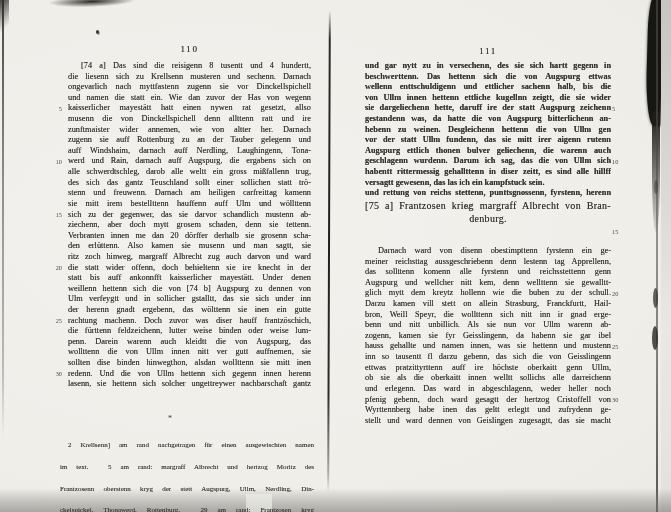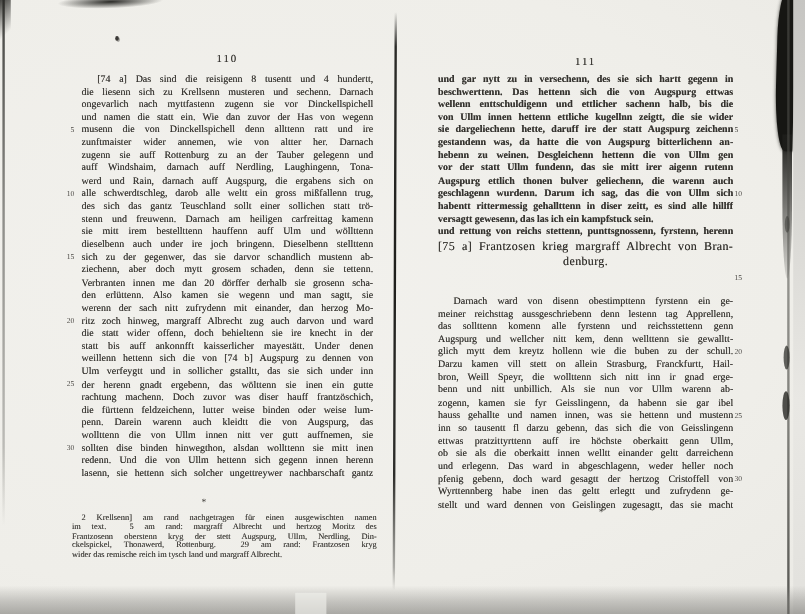--- a/index.html
+++ b/index.html
@@ -14,21 +14,21 @@
   }
   
   .bl{
     font-size:8.3px;line-height:10.62px;height:10.62px;overflow:hidden;
     text-align:justify;text-align-last:justify;
     color:#34322e;text-shadow:0 0 .35px rgba(52,50,46,.65);
   }
   .fl{
     font-size:7px;line-height:7.78px;height:7.78px;overflow:hidden;
     text-align:justify;text-align-last:justify;
-    color:#3c3a36;text-shadow:0 0 .3px rgba(60,58,54,.6);
+    color:#3c3a36;text-shadow:0 0 .3px rgba(60,58,54,.6);margin-top:14px;
   }
   .hl{
     font-size:10px;line-height:13px;height:13px;overflow:hidden;
     text-align:justify;text-align-last:justify;
     color:#2f2d29;letter-spacing:.3px;text-shadow:0 0 .35px rgba(47,45,41,.6);
   }
   .hl.c2{text-align:right;text-align-last:center;}
   .noj{text-align-last:auto;}
   .ind{text-indent:13px;}
   .fl.ind{text-indent:8px;}
@@ -96,35 +96,34 @@
         <div class="mnum" style="top: 211.18px;">15</div>
         <div class="mnum" style="top: 264.28px;">20</div>
         <div class="mnum" style="top: 317.38px;">25</div>
         <div class="mnum" style="top: 370.48px;">30</div>
       </div>
     <div id="left-body" class="abs" style="left:68px;top:61px;width:243px;">
         <div class="bl ind">[74 a] Das sind die reisigenn 8 tusentt und 4 hundertt,</div>
         <div class="bl">die liesenn sich zu Krellsenn musteren und sechenn.  Darnach</div>
         <div class="bl">ongevarlich nach myttfastenn zugenn sie vor Dinckellspichell</div>
         <div class="bl">und namen die statt ein.  Wie dan zuvor der Has von wegenn</div>
+        <div class="bl">kaisserlicher mayestätt hatt einen nywen rat gesetzt, allso</div>
         <div class="bl">musenn die von Dinckellspichell denn allttenn ratt und ire</div>
         <div class="bl">zunftmaister wider annemen, wie von altter her.  Darnach</div>
         <div class="bl">zugenn sie auff Rottenburg zu an der Tauber gelegenn und</div>
         <div class="bl">auff Windshaim, darnach auff Nerdling, Laughingenn, Tona-</div>
         <div class="bl">werd und Rain, darnach auff Augspurg, die ergabens sich on</div>
         <div class="bl">alle schwerdtschleg, darob alle weltt ein gross mißfallenn trug,</div>
         <div class="bl">des sich das gantz Teuschland sollt einer sollichen statt trö-</div>
         <div class="bl">stenn und freuwenn.  Darnach am heiligen carfreittag kamenn</div>
         <div class="bl">sie mitt irem bestellttenn hauffenn auff Ulm und wöllttenn</div>
-        <div class="bl">dieselbenn auch under ire joch bringenn.  Dieselbenn stellttenn</div>
         <div class="bl">sich zu der gegenwer, das sie darvor schandlich mustenn ab-</div>
         <div class="bl">ziechenn, aber doch mytt grosem schaden, denn sie tettenn.</div>
         <div class="bl">Verbranten innen me dan 20 dörffer derhalb sie grosenn scha-</div>
-        <div class="bl">den erlüttenn.  Also kamen sie wegenn und man sagtt, sie</div>
-        <div class="bl">werenn der sach nitt zufrydenn mit einander, dan herzog Mo-</div>
+        <div class="bl">den erlüttenn.  Also kamen sie musenn und man sagtt, sie</div>
         <div class="bl">ritz zoch hinweg, margraff Albrecht zug auch darvon und ward</div>
         <div class="bl">die statt wider offenn, doch behieltenn sie ire knecht in der</div>
         <div class="bl">statt bis auff ankonnfft kaisserlicher mayestätt.  Under denen</div>
         <div class="bl">weillenn hettenn sich die von [74 b] Augspurg zu dennen von</div>
         <div class="bl">Ulm verfeygtt und in sollicher gstalltt, das sie sich under inn</div>
         <div class="bl">der herenn gnadt ergebenn, das wölttenn sie inen ein gutte</div>
         <div class="bl">rachtung machenn.  Doch zuvor was diser hauff frantzöschich,</div>
         <div class="bl">die fürttenn feldzeichenn, lutter weise binden oder weise lum-</div>
         <div class="bl">penn.  Darein warenn auch kleidtt die von Augspurg, das</div>
         <div class="bl">wollttenn die von Ullm innen nitt ver gutt auffnemen, sie</div>
@@ -177,21 +176,21 @@
         <div class="bl">das sollttenn komenn alle fyrstenn und reichsstettenn genn</div>
         <div class="bl">Augspurg und wellcher nitt kem, denn wellttenn sie gewalltt-</div>
         <div class="bl">glich mytt dem kreytz hollenn wie die buben zu der schull.</div>
         <div class="bl">Darzu kamen vill stett on allein Strasburg, Franckfurtt, Hail-</div>
         <div class="bl">bron, Weill Speyr, die wollttenn sich nitt inn ir gnad erge-</div>
         <div class="bl">benn und nitt unbillich.  Als sie nun vor Ullm warenn ab-</div>
         <div class="bl">zogenn, kamen sie fyr Geisslingenn, da habenn sie gar ibel</div>
         <div class="bl">hauss gehallte und namen innen, was sie hettenn und mustenn</div>
         <div class="bl">inn so tausentt fl darzu gebenn, das sich die von Geisslingenn</div>
         <div class="bl">ettwas pratzittyrttenn auff ire höchste oberkaitt genn Ullm,</div>
-        <div class="bl">ob sie als die oberkaitt innen welltt einander geltt darreichenn</div>
+        <div class="bl">ob sie als die oberkaitt innen welltt sollichs alle darreichenn</div>
         <div class="bl">und erlegenn.  Das ward in abgeschlagenn, weder heller noch</div>
         <div class="bl">pfenig gebenn, doch ward gesagtt der hertzog Cristoffell von</div>
         <div class="bl">Wyrttennberg habe inen das geltt erlegtt und zufrydenn ge-</div>
         <div class="bl">stellt und ward dennen von Geislingen zugesagtt, das sie macht</div>
       </div>
     <div class="sep" style="left:378px;top:422px;width:246px;">*</div>
     <div id="r-foot" class="abs" style="left:362px;top:434px;width:250px;"></div>
   </section>
 
 </div>

